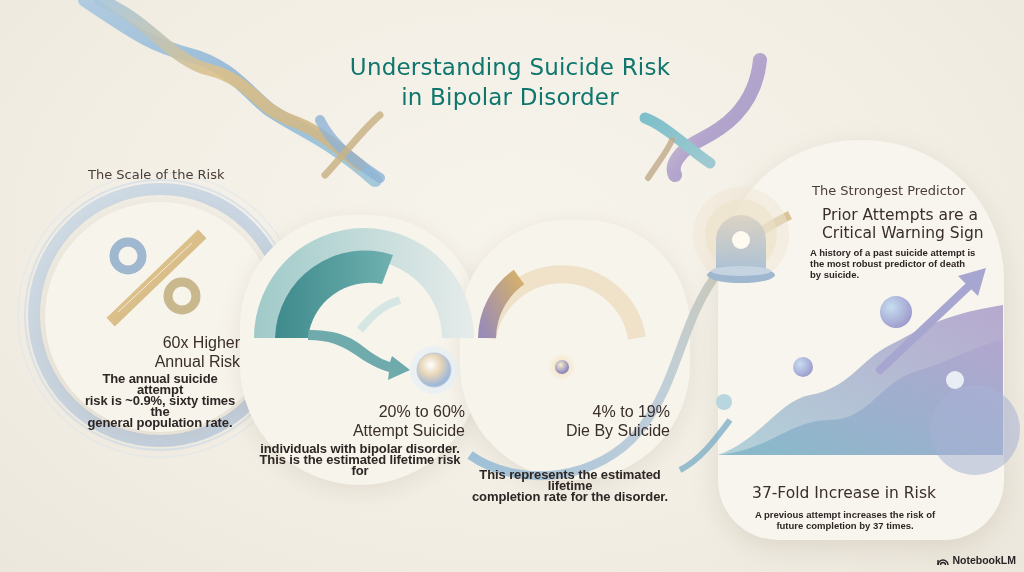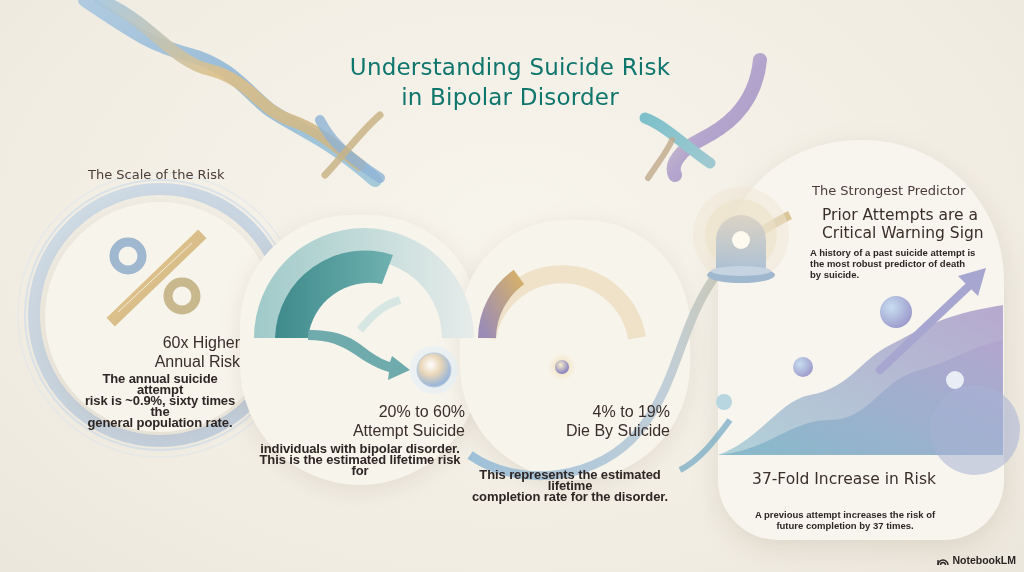--- a/index.html
+++ b/index.html
@@ -41,21 +41,21 @@
   .right-sub { left: 812px; top: 183px; }
   .right-head {
     left: 810px; top: 206px; width: 200px;
     font-family: "DejaVu Sans", sans-serif; font-size: 15.5px; line-height: 18px; color: #3a2e2a; margin-left: 12px;
   }
   .right-desc {
     left: 810px; top: 247px; width: 175px;
     font-size: 9.5px; line-height: 11px; font-weight: bold; color: #2e2624;
   }
   .bottom-title {
-    left: 728px; top: 470px; width: 232px; text-align: center;
+    left: 728px; top: 484px; width: 232px; text-align: center;
     font-family: "DejaVu Sans", sans-serif; font-size: 15.5px; color: #3a2e2a;
   }
   .bottom-desc {
     left: 740px; top: 493px; width: 210px; text-align: center;
     font-size: 9.5px; line-height: 11px; font-weight: bold; color: #2e2624; margin-top: 16px;
   }
   .brand {
     right: 8px; bottom: 6px; font-size: 10.5px; color: #2a2524; font-weight: bold;
     display: flex; align-items: center; gap: 3px;
   }

